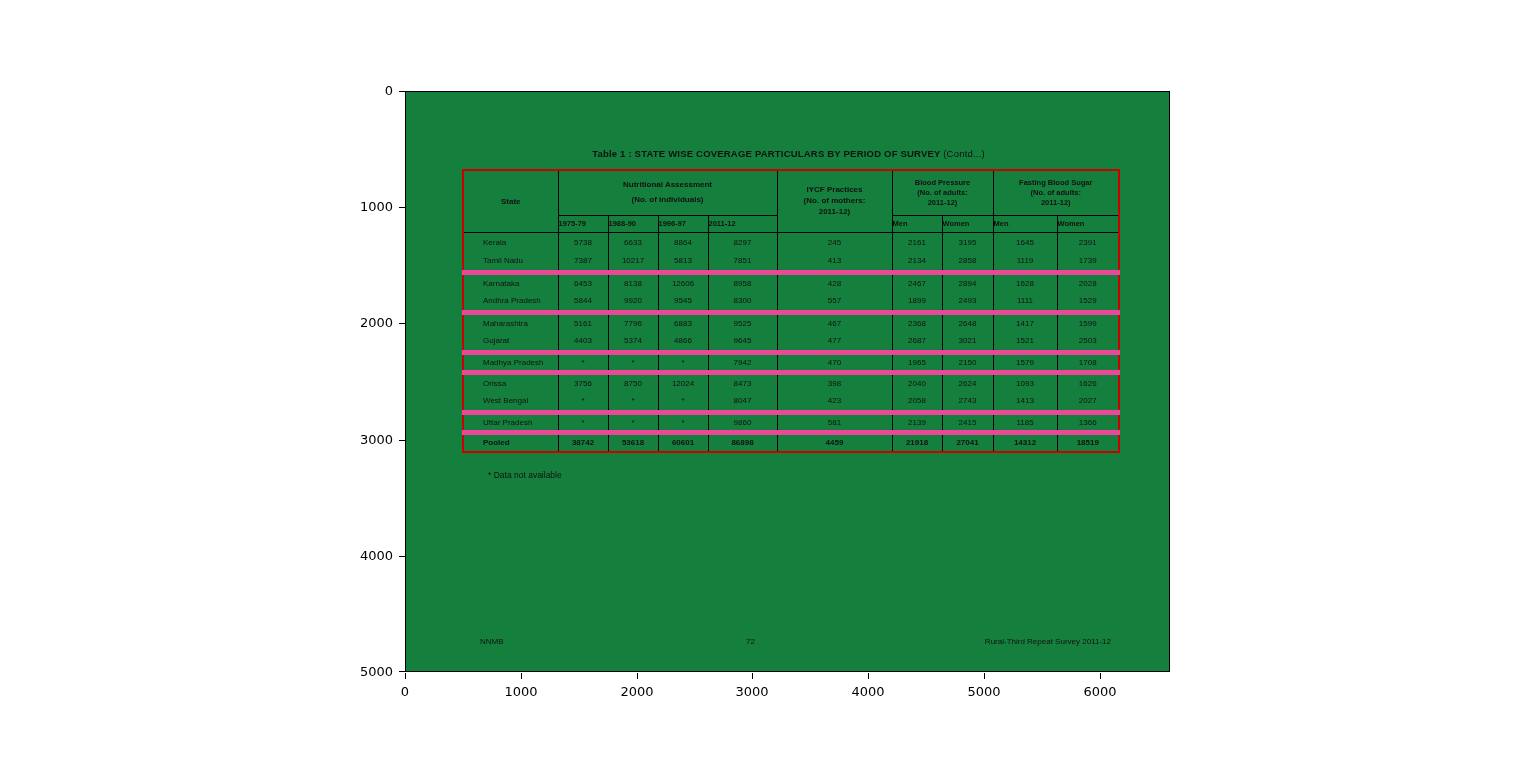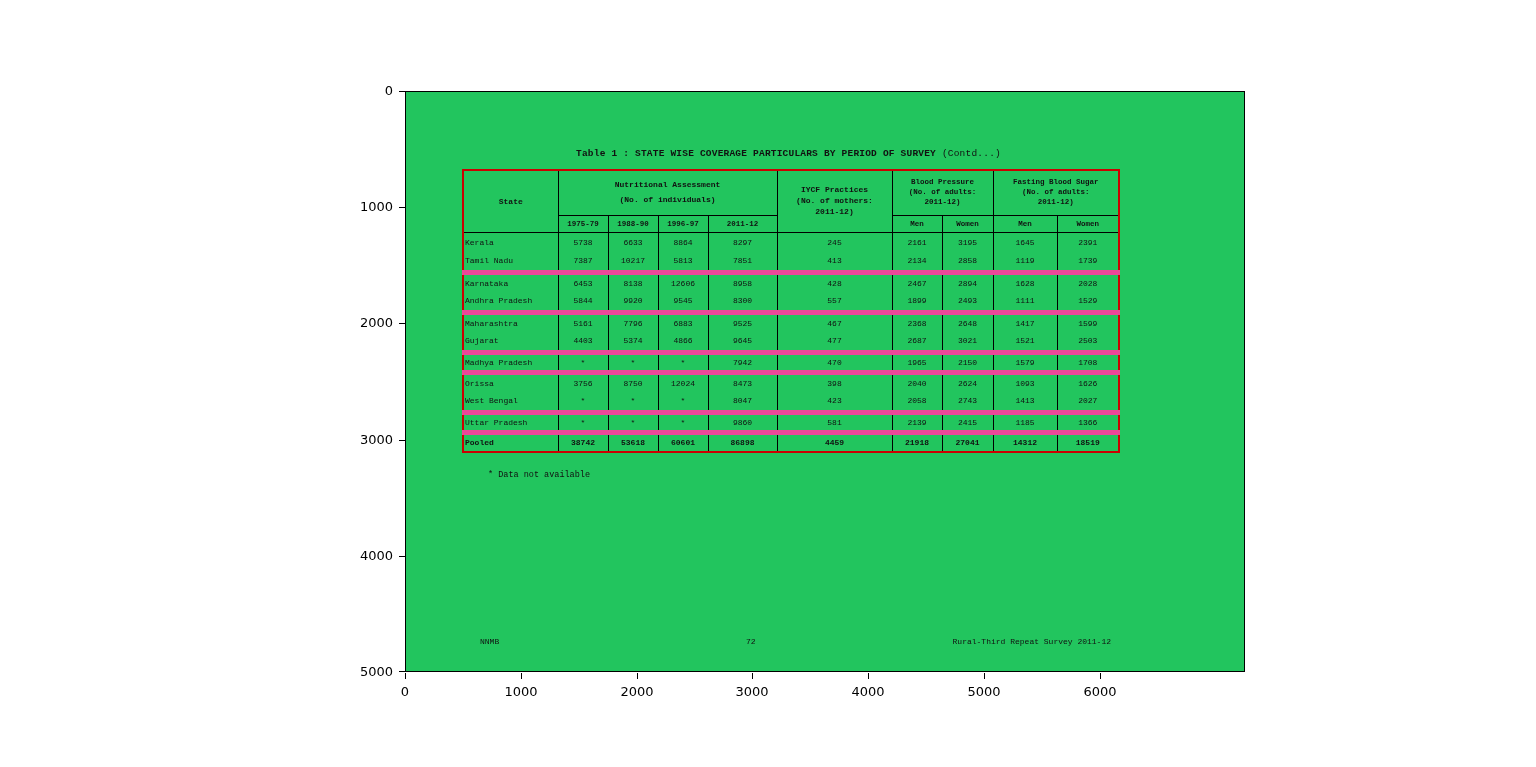--- a/index.html
+++ b/index.html
@@ -10,24 +10,23 @@
     position: relative;
     font-family: "Liberation Sans", sans-serif;
     color: #111;
     overflow: hidden;
   }
 
   
   .axes {
     position: absolute;
     left: 405px; top: 91px;
-    width: 840px; height: 581px;
+    width: 765px; height: 581px;
     border: 1px solid #000;
-    background: #22c55e;
-    font-family: Liberation Mono, monospace;
+    background: #15803d;
   }
   .tick-label {
     position: absolute;
     font-family: "DejaVu Sans", sans-serif;
     font-size: 13px;
     color: #000;
     line-height: 16px;
   }
   .ytick-label { width: 60px; text-align: right; }
   .xtick-label { width: 70px; text-align: center; }
@@ -67,35 +66,35 @@
   .doc-table tr.h1 th {
     height: 45px;
     font-size: 8px;
     font-weight: bold;
     text-align: center;
   }
   .doc-table tr.h2 th {
     height: 17px;
     font-size: 7.5px;
     font-weight: bold;
-    text-align: center;
+    text-align: left;
     border-bottom: 1px solid #000;
   }
   .th-bottom { border-bottom: 1px solid #000; }
   .hline { line-height: 1.35; }
   .hsmall div { font-size: 7.5px; line-height: 1.3; }
   .gap2 { height: 4px; }
   .doc-table td {
     height: 20px;
     font-size: 8px;
     text-align: center;
   }
   .doc-table td.state {
     text-align: left;
-    padding-left: 1px;
+    padding-left: 19px;
   }
   .doc-table tr.divider td { border-bottom: 5px solid #ec4899; }
   .doc-table tr.bold td { font-weight: bold; }
 
   .footnote {
     position: absolute;
     left: 82px; top: 378px;
     font-size: 8.5px;
   }
   .page-footer {

